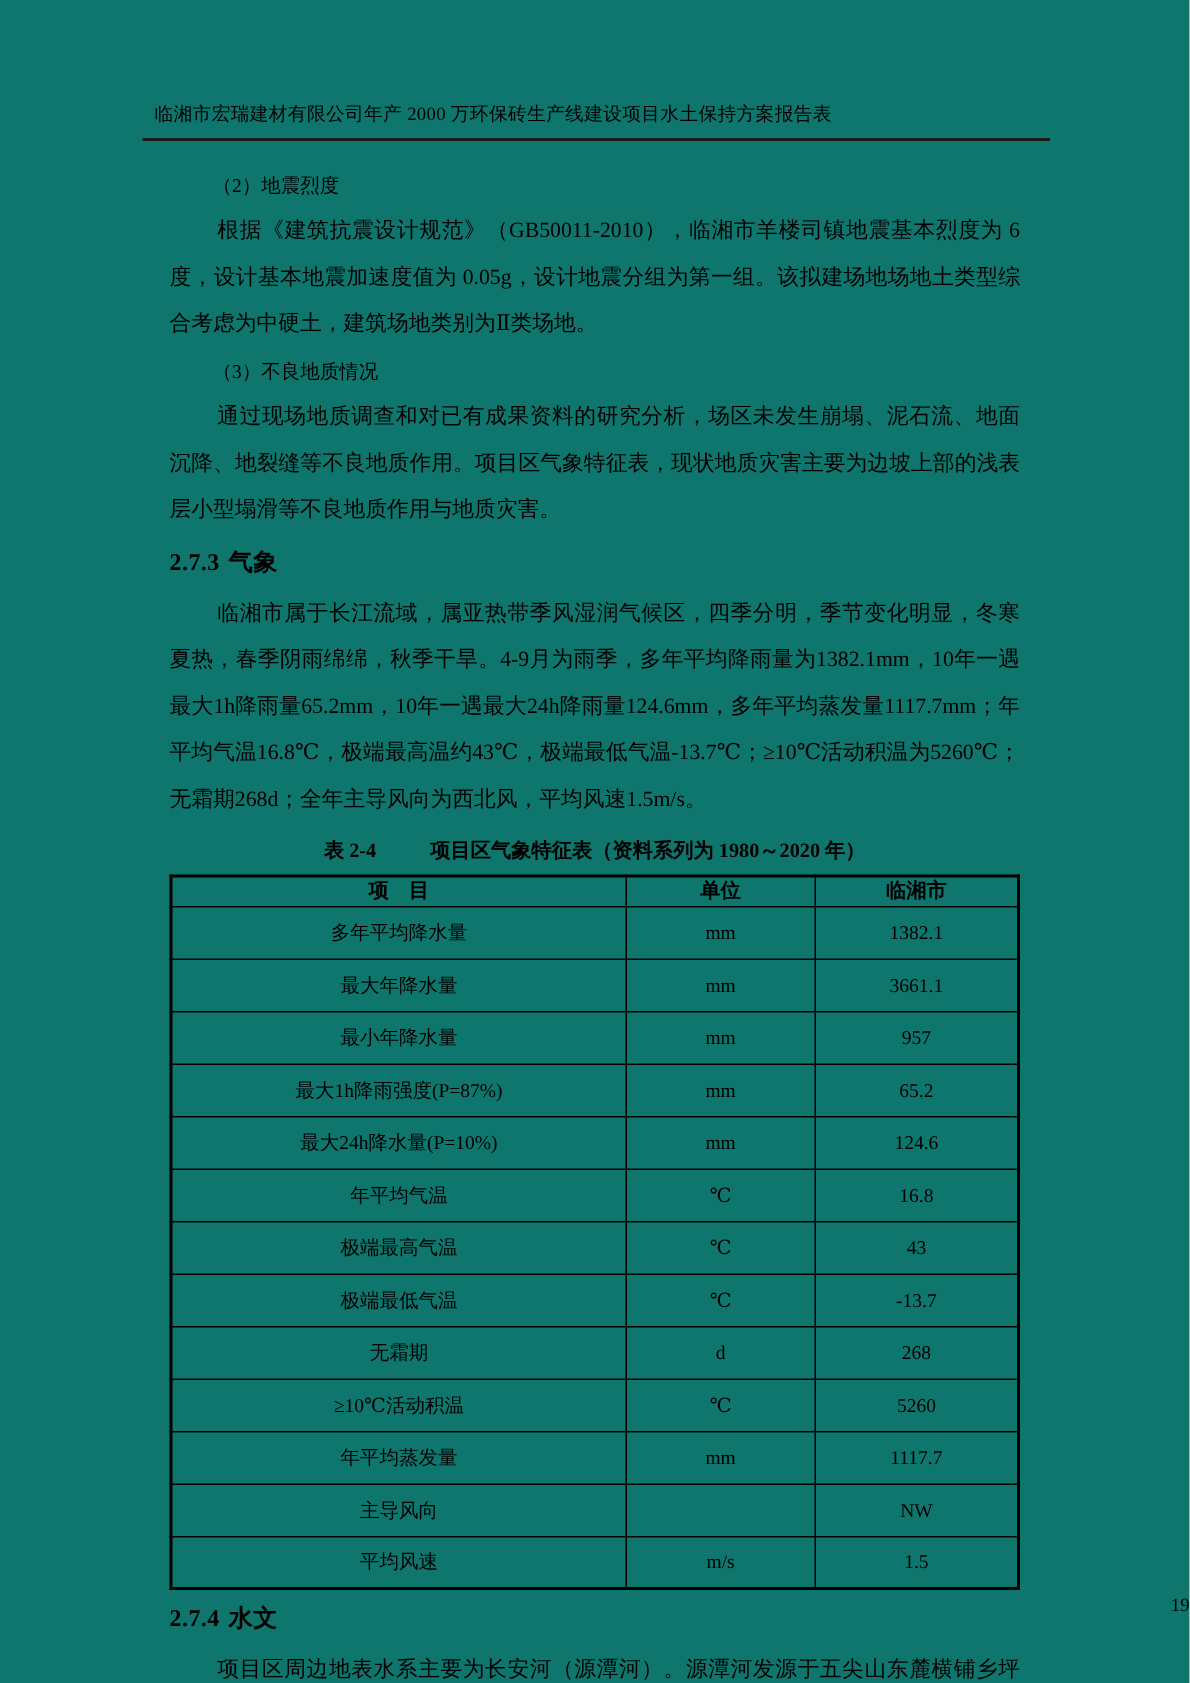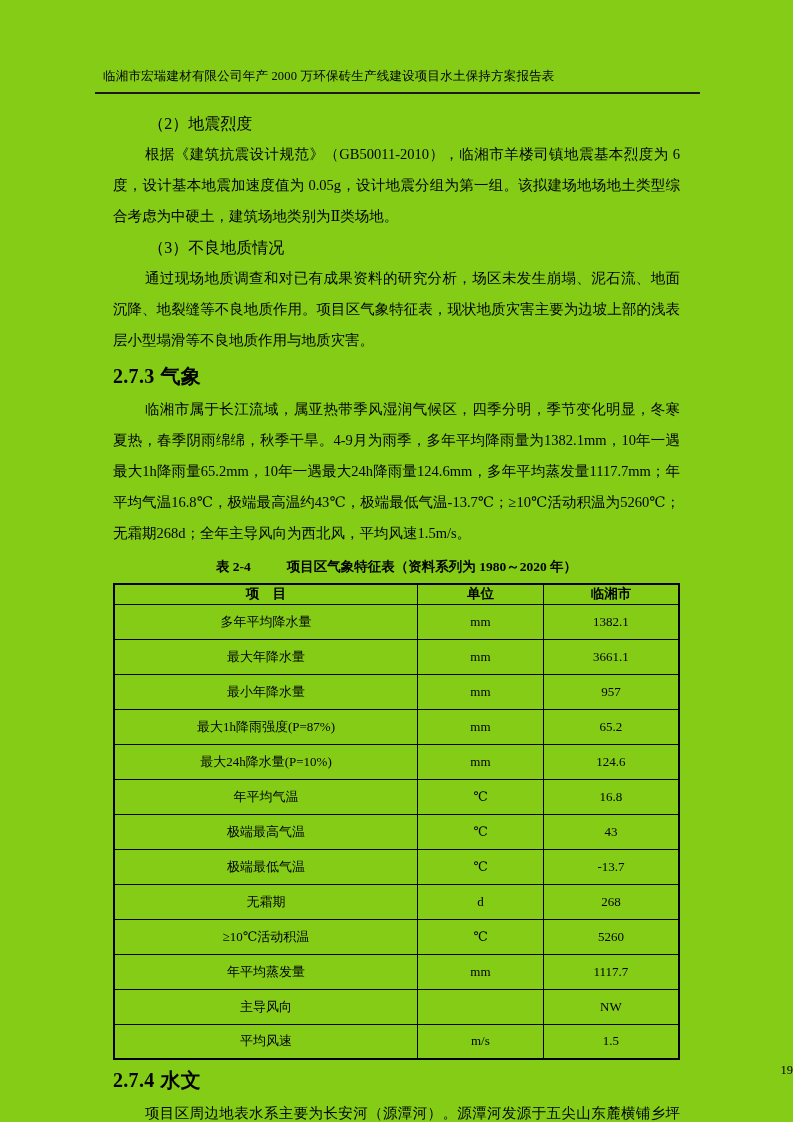--- a/index.html
+++ b/index.html
@@ -2,21 +2,21 @@
 <html><head>
 <meta charset="utf-8">
 <style>
   * { margin: 0; padding: 0; box-sizing: border-box; }
   html, body { background: #ffffff; }
   .page {
     position: relative;
     width: 793px;
     height: 1122px;
     margin: 0 auto;
-    background: #84cc16;
+    background: #0f766e;
     color: #000;
     font-family: "Liberation Serif", "DejaVu Serif", serif;
     overflow: hidden;
   }
   .doc-header {
     position: absolute;
     left: 95px;
     right: 93px;
     top: 68px;
     font-size: 12.5px;
@@ -30,24 +30,24 @@
     left: 113px;
     right: 113px;
     top: 108px;
   }
   .body-text {
     font-size: 14.5px;
     line-height: 31px;
     text-align: justify;
   }
   .para { text-indent: 2.2em; }
-  .sub-heading { text-indent: 2.2em; font-size: 16px; line-height: 31px; }
+  .sub-heading { text-indent: 2.2em; font-size: 13px; line-height: 31px; }
   .sec-heading {
     font-weight: bold;
-    font-size: 20px;
+    font-size: 16px;
     line-height: 26px;
     margin: 7px 0 5px 0;
     letter-spacing: 0.3px;
   }
   .sec-heading .num { margin-right: 6px; }
   .table-caption {
     text-align: center;
     font-weight: bold;
     font-size: 13.5px;
     margin: 9px 0 7px 0;

